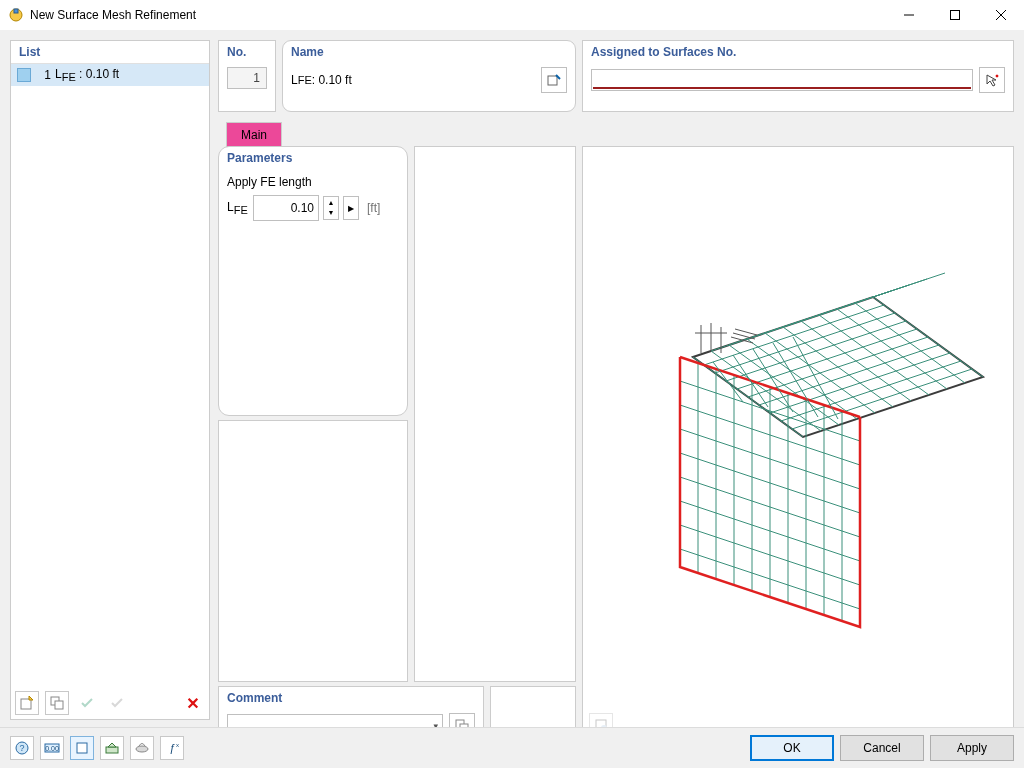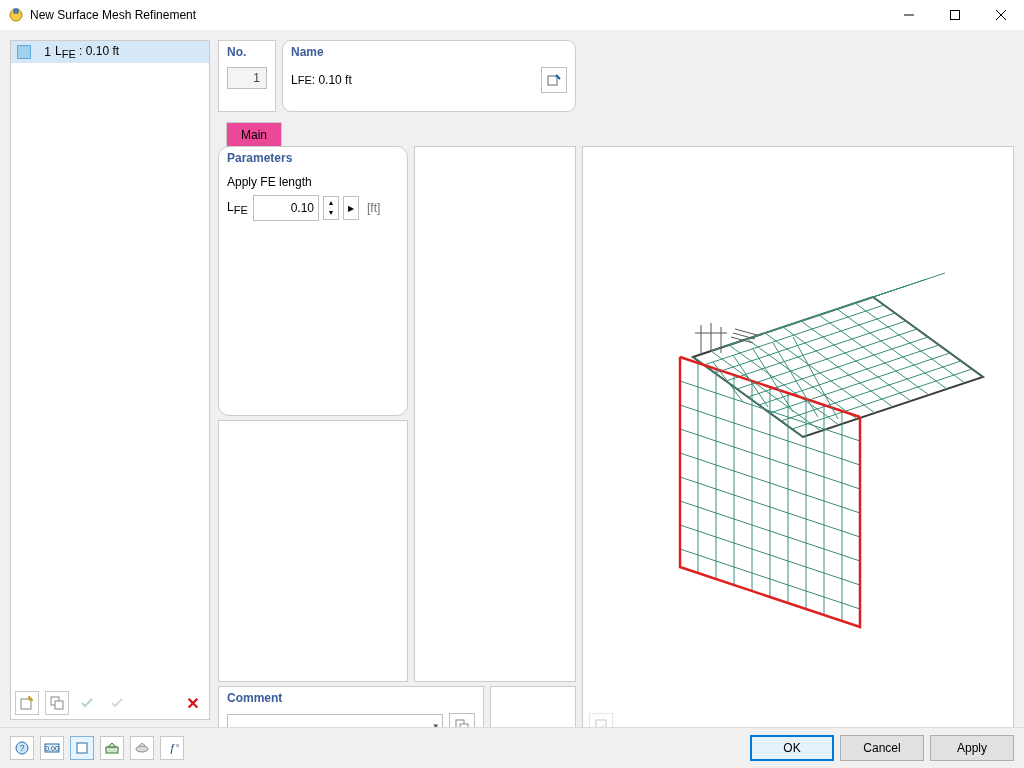--- a/index.html
+++ b/index.html
@@ -186,20 +186,21 @@
     <svg width="10" height="10">
         <line x1="0" y1="0" x2="10" y2="10" stroke="#000"></line>
         <line x1="10" y1="0" x2="0" y2="10" stroke="#000"></line>
       </svg>
   </div>
 </div>
 
 <div class="client">
 
   <div class="list-panel">
+    <div class="list-header">List</div>
     <div class="list-row">
       <span class="swatch"></span>
       <span class="idx">1</span>
       <span>L<span class="sub">FE</span> : 0.10 ft</span>
     </div>
     <div class="list-toolbar">
       <div class="icon-btn">
         <svg width="14" height="14" viewBox="0 0 14 14">
             <rect x="1" y="3" width="10" height="10" fill="#fff" stroke="#888"></rect>
             <polygon points="9,0 13,4 9,4" fill="#f7c948" stroke="#b38600"></polygon>
@@ -241,20 +242,36 @@
       <div class="text ro" style="flex:1; display:flex; align-items:center; height:22px;">L<span class="sub">FE</span> : 0.10 ft</div>
       <div class="mini-btn">
         <svg width="14" height="14" viewBox="0 0 14 14">
             <rect x="1" y="3" width="9" height="9" fill="none" stroke="#666"></rect>
             <line x1="9" y1="2" x2="13" y2="6" stroke="#0a62a9" stroke-width="2"></line>
           </svg>
       </div>
     </div>
   </div>
 
+  <div class="group grp-assg">
+    <div class="group-title">Assigned to Surfaces No.</div>
+    <div class="field-row">
+      <div class="assg-input-wrap">
+        <input class="text" style="width: 100%;" value="">
+        <div class="assg-underline"></div>
+      </div>
+      <div class="mini-btn">
+        <svg width="14" height="14" viewBox="0 0 14 14">
+            <polygon points="2,2 2,11 5,8 8,13 10,12 7,7 11,7" fill="#fff" stroke="#444"></polygon>
+            <line x1="11" y1="2" x2="13" y2="4" stroke="#d11" stroke-width="1.5"></line>
+            <line x1="13" y1="2" x2="11" y2="4" stroke="#d11" stroke-width="1.5"></line>
+          </svg>
+      </div>
+    </div>
+  </div>
 
   <div class="tabstrip">
     <div class="tab">Main</div>
   </div>
 
   <div class="group grp-params">
     <div class="group-title">Parameters</div>
     <div class="param-body">
       <div class="param-label">Apply FE length</div>
       <div class="spin-wrap">

